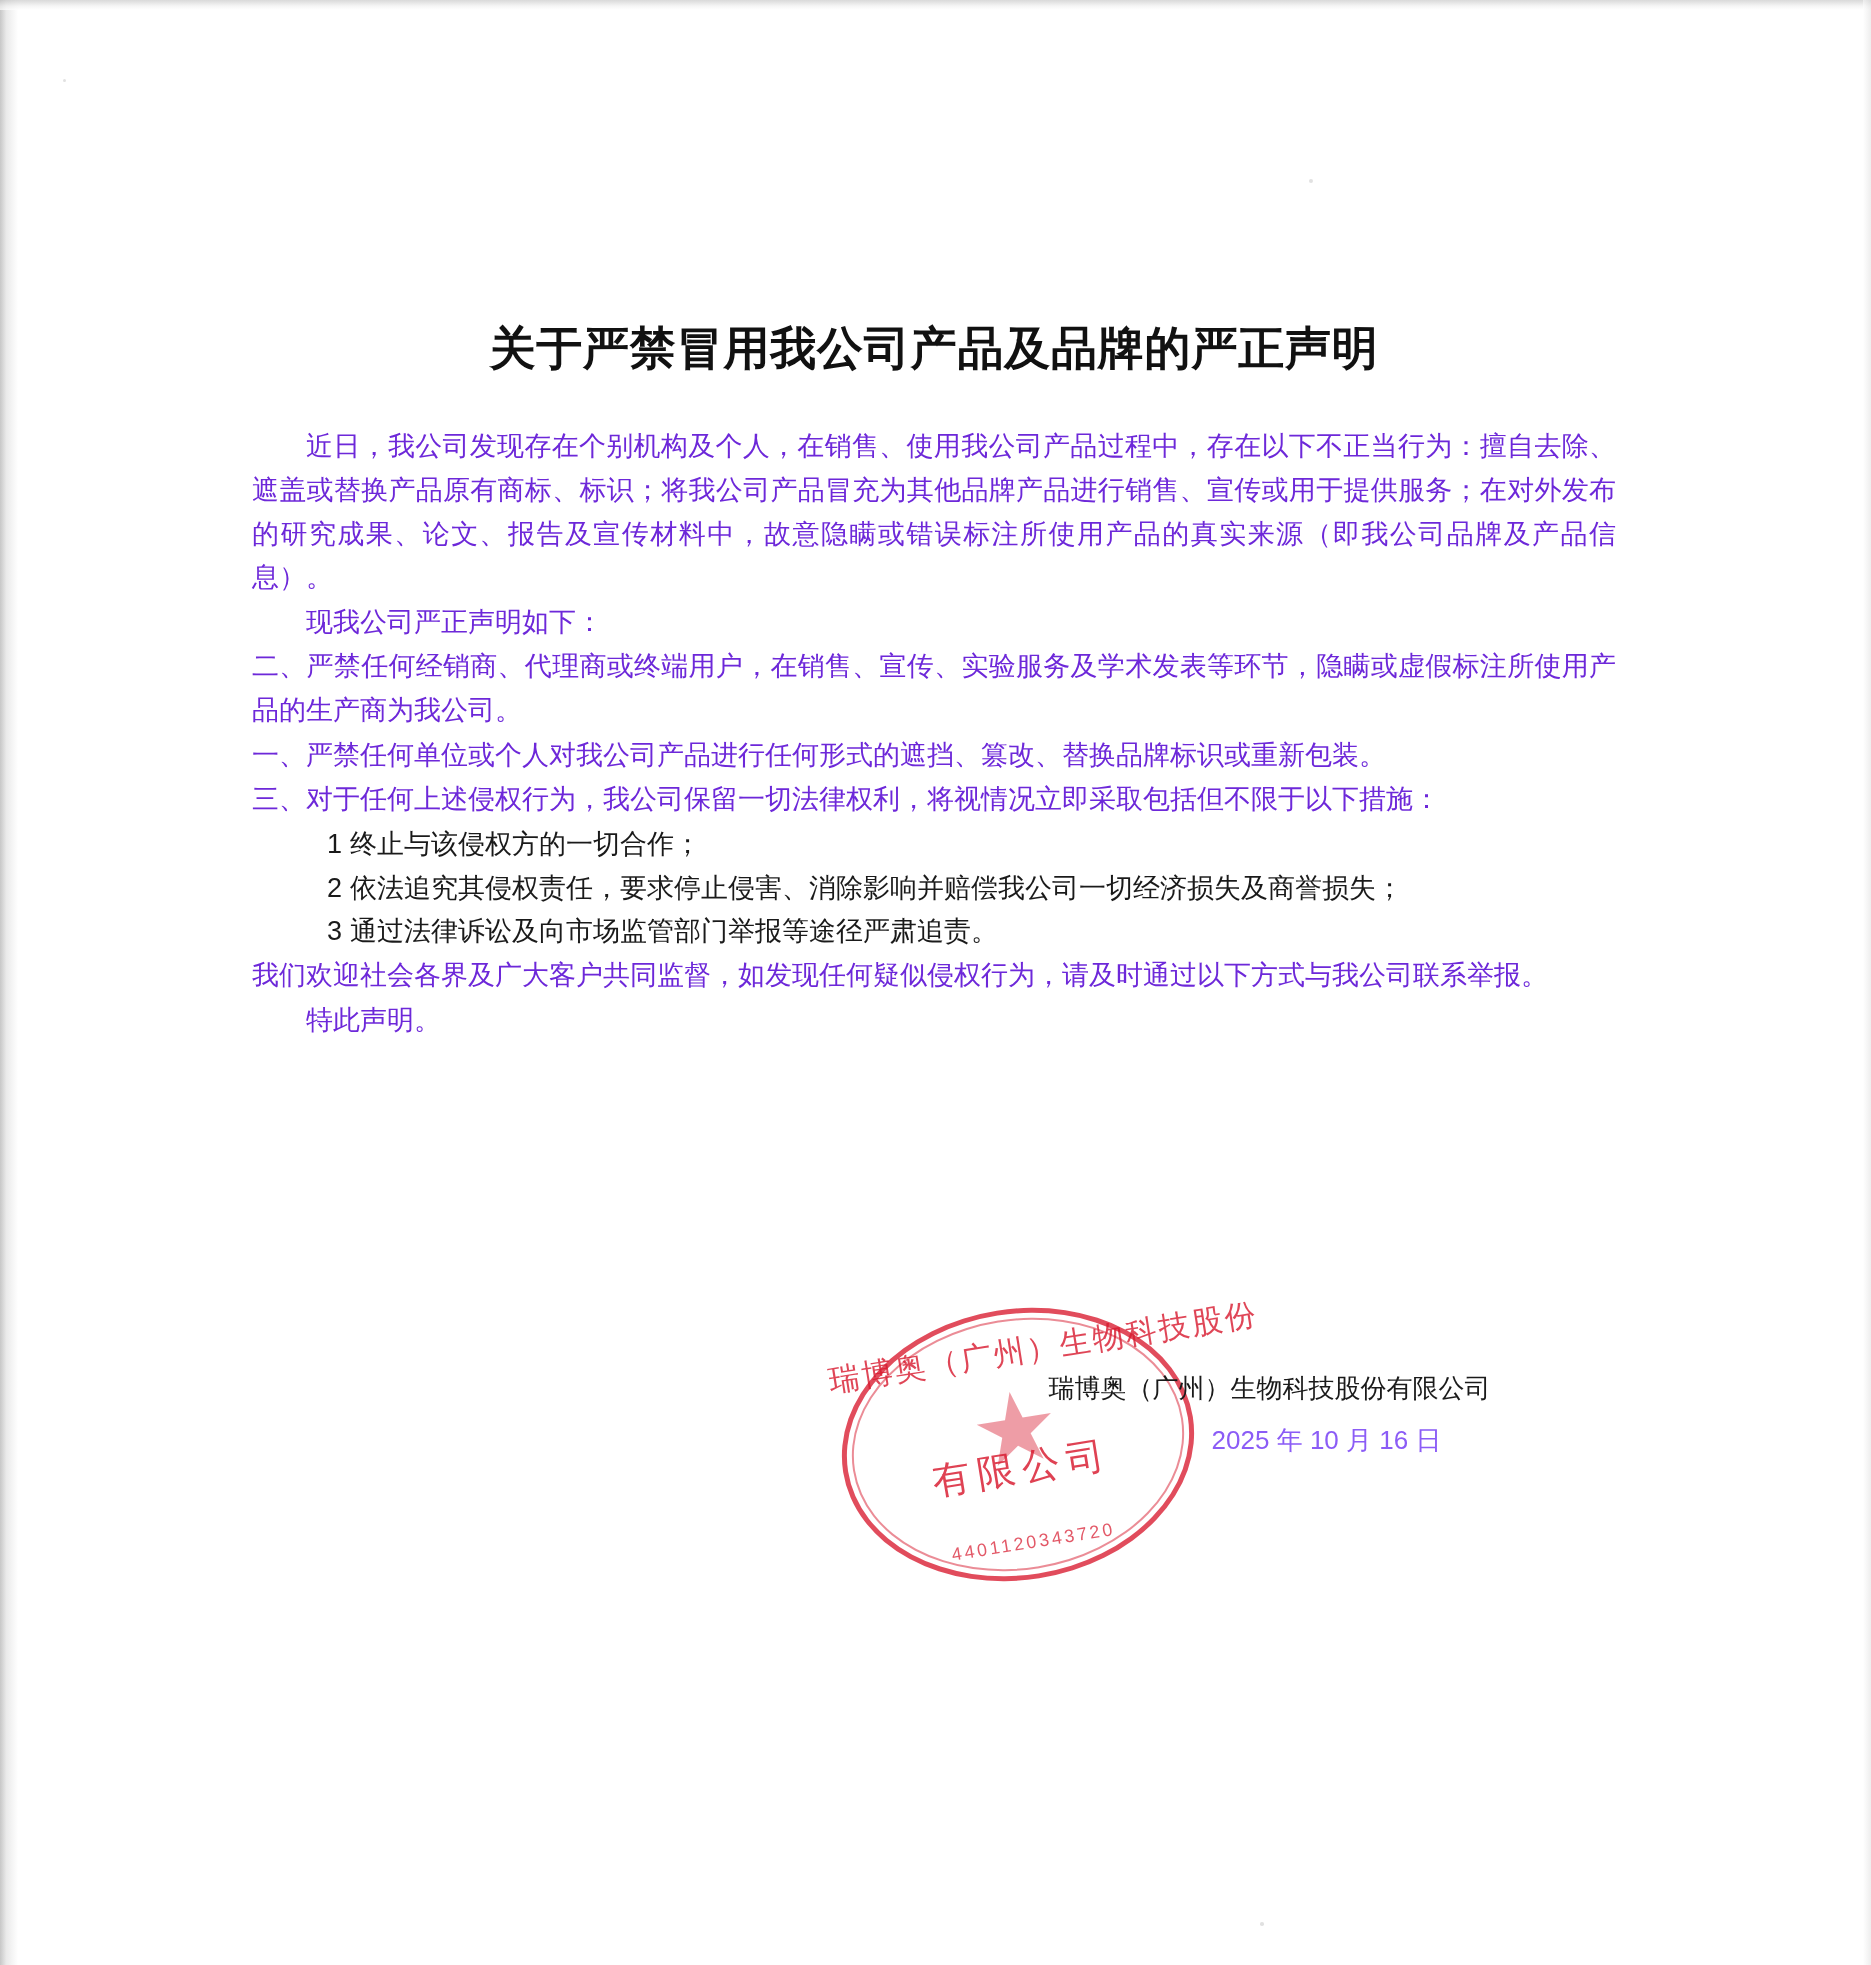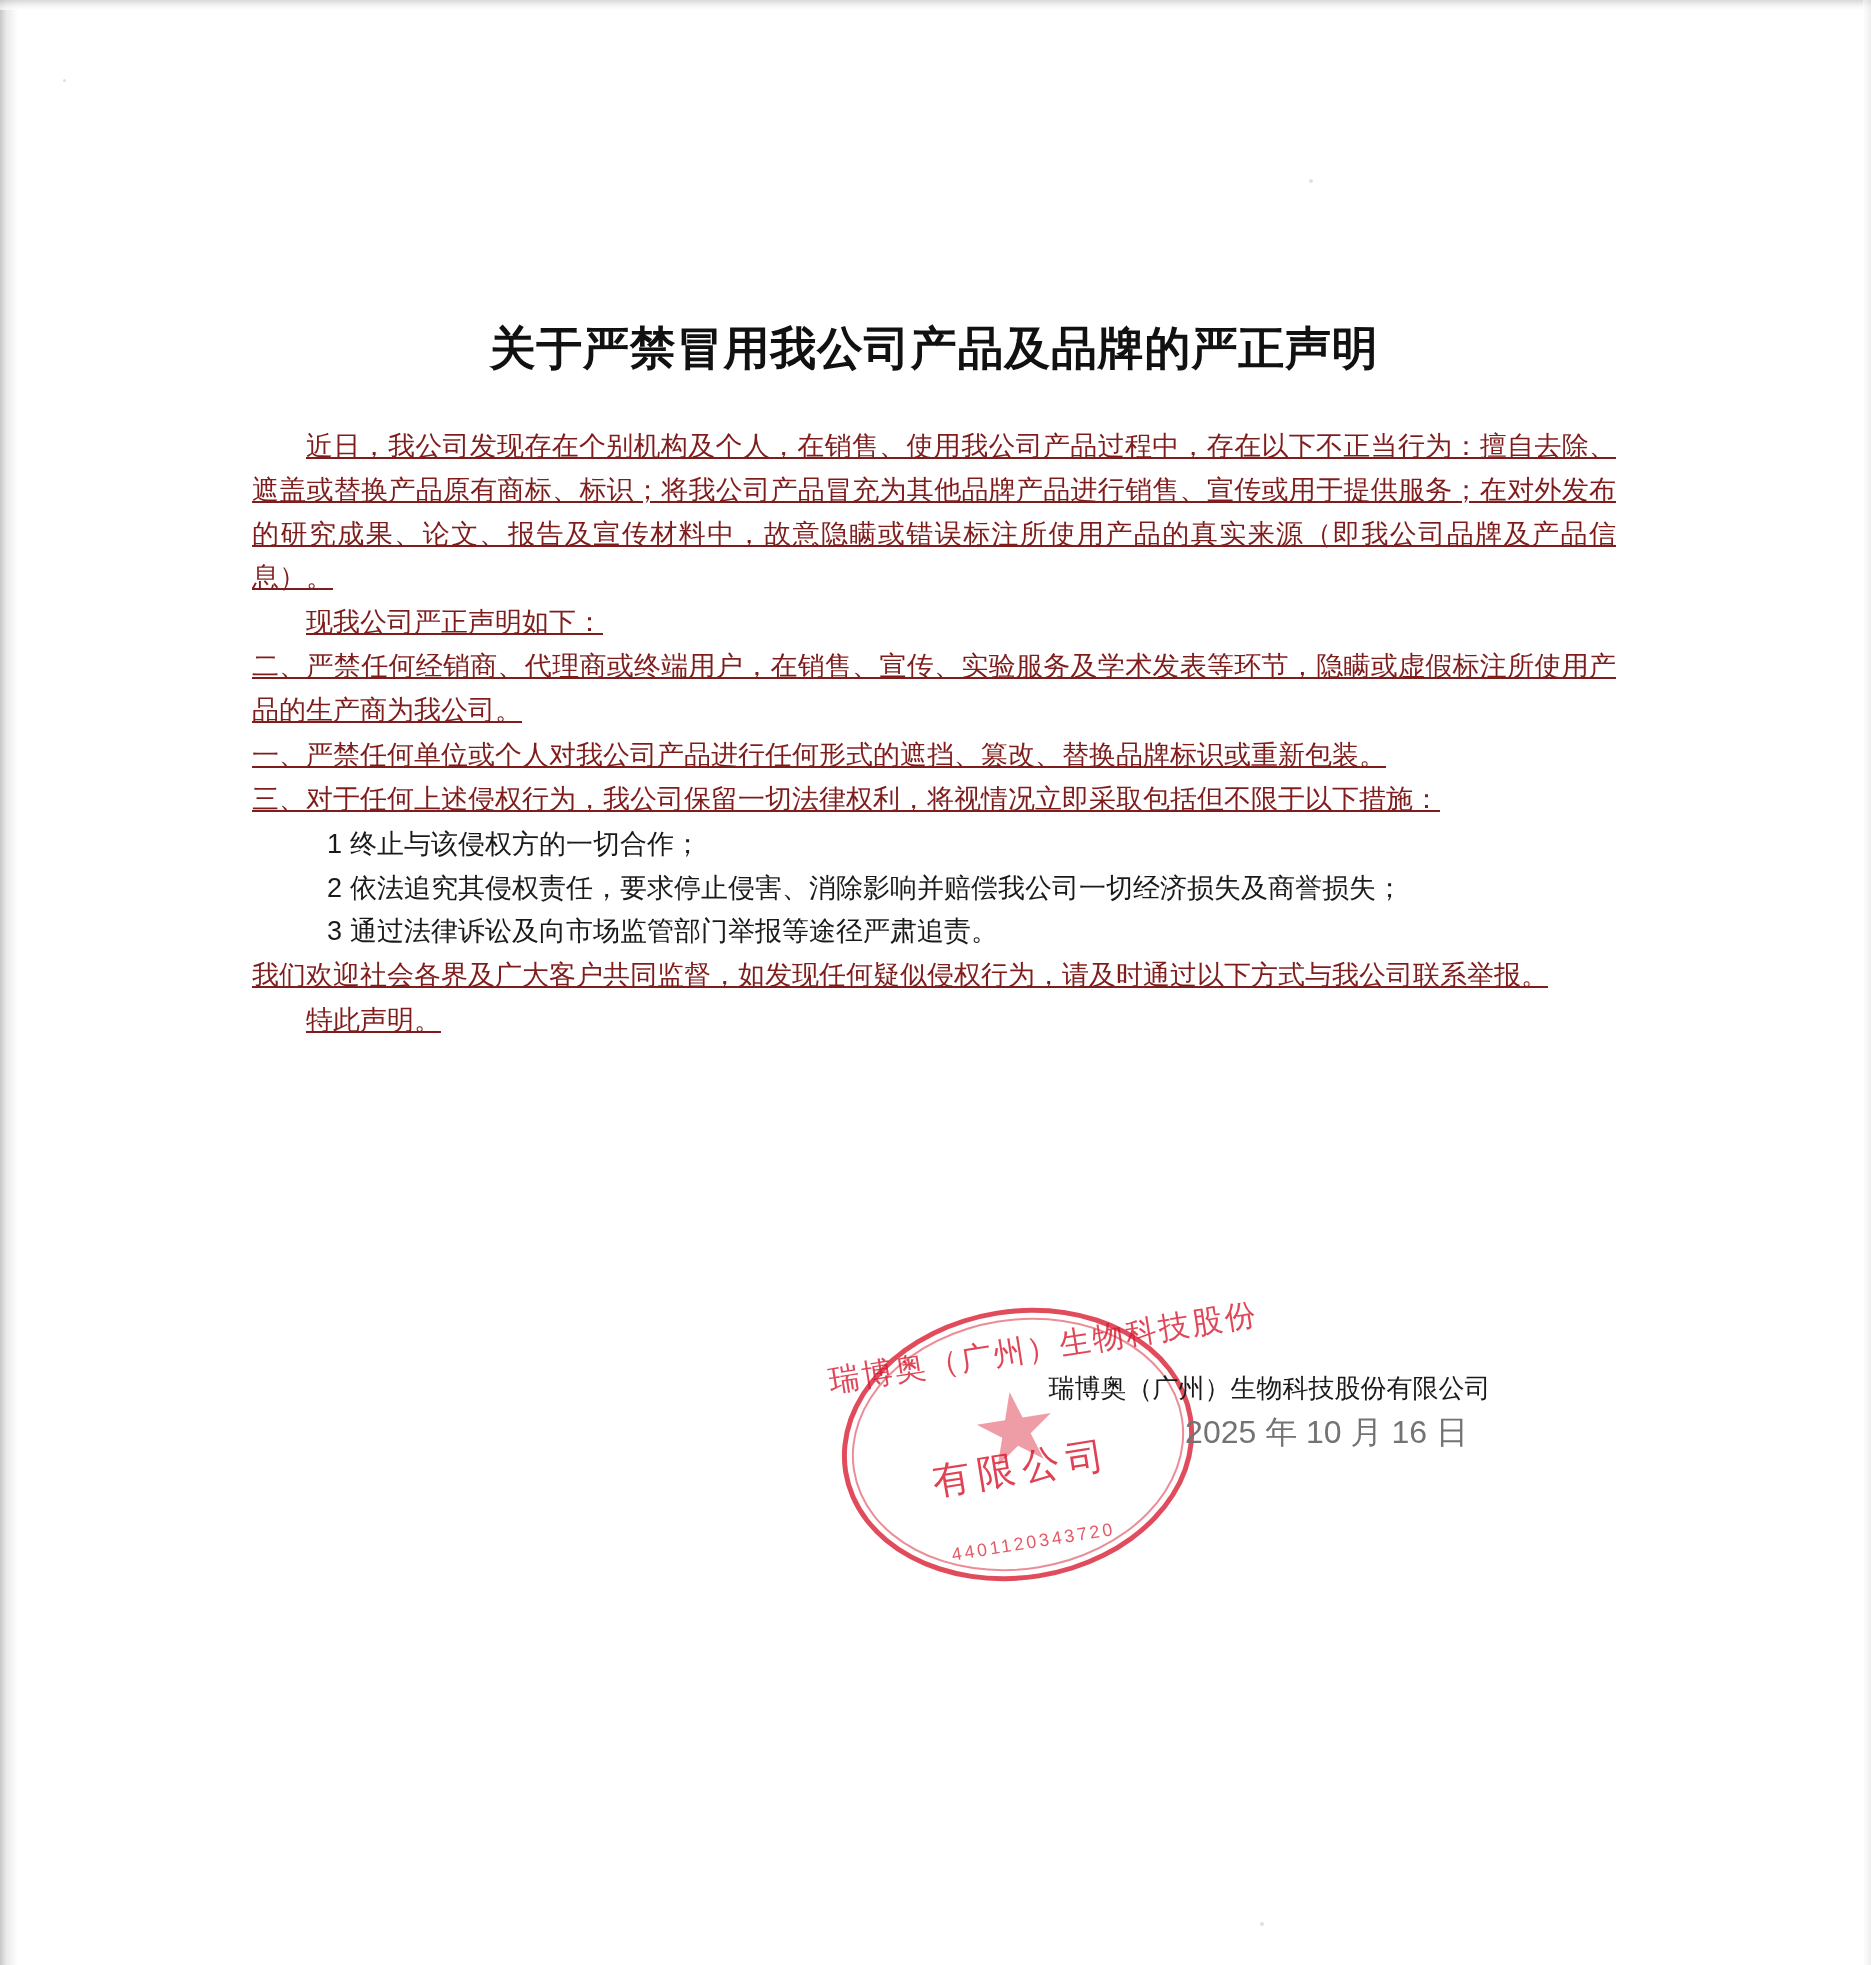--- a/index.html
+++ b/index.html
@@ -60,25 +60,24 @@
     text-align: center;
     letter-spacing: 0.8px;
     color: #111111;
     margin: 0 0 49px 0;
     line-height: 1.2;
   }
 
   .para {
     font-size: 27px;
     line-height: 1.62;
-    color: #7f1d1d;
+    color: #6d28d9;
     margin: 0 0 0.8px 0;
     text-align: justify;
     text-justify: inter-ideograph;
-    text-decoration: underline;
   }
   .indent {
     text-indent: 54px;
   }
   .hang {
     text-indent: 0;
   }
   .list-item {
     font-size: 27px;
     line-height: 1.62;
@@ -99,24 +98,24 @@
     width: 629px;
     text-align: center;
   }
   .sign-company {
     font-size: 26px;
     color: #1a1a1a;
     line-height: 1.55;
     white-space: nowrap;
   }
   .sign-date {
-    font-size: 32px;
-    color: #737373;
+    font-size: 26px;
+    color: #8b5cf6;
     line-height: 1.55;
-    margin-top: 0;
+    margin-top: 12px;
     padding-left: 114px;
     white-space: nowrap;
   }
 
   
   .seal {
     position: absolute;
     left: 841px;
     top: 1309px;
     width: 354px;

